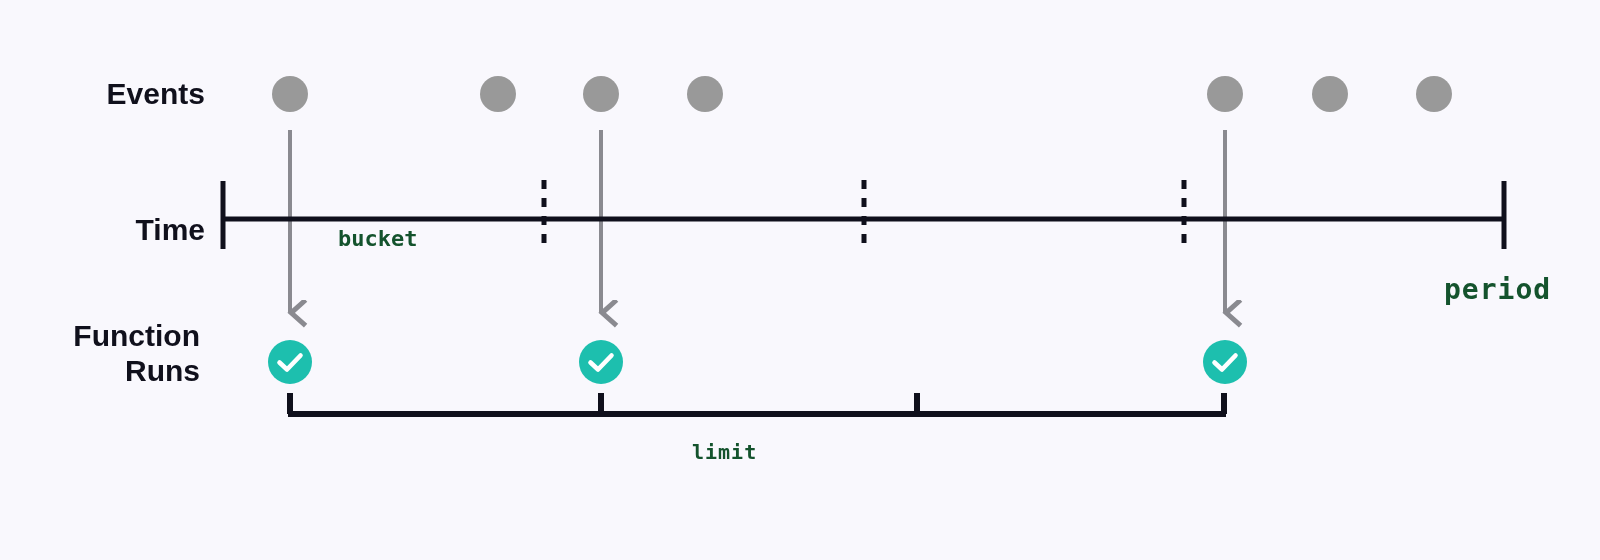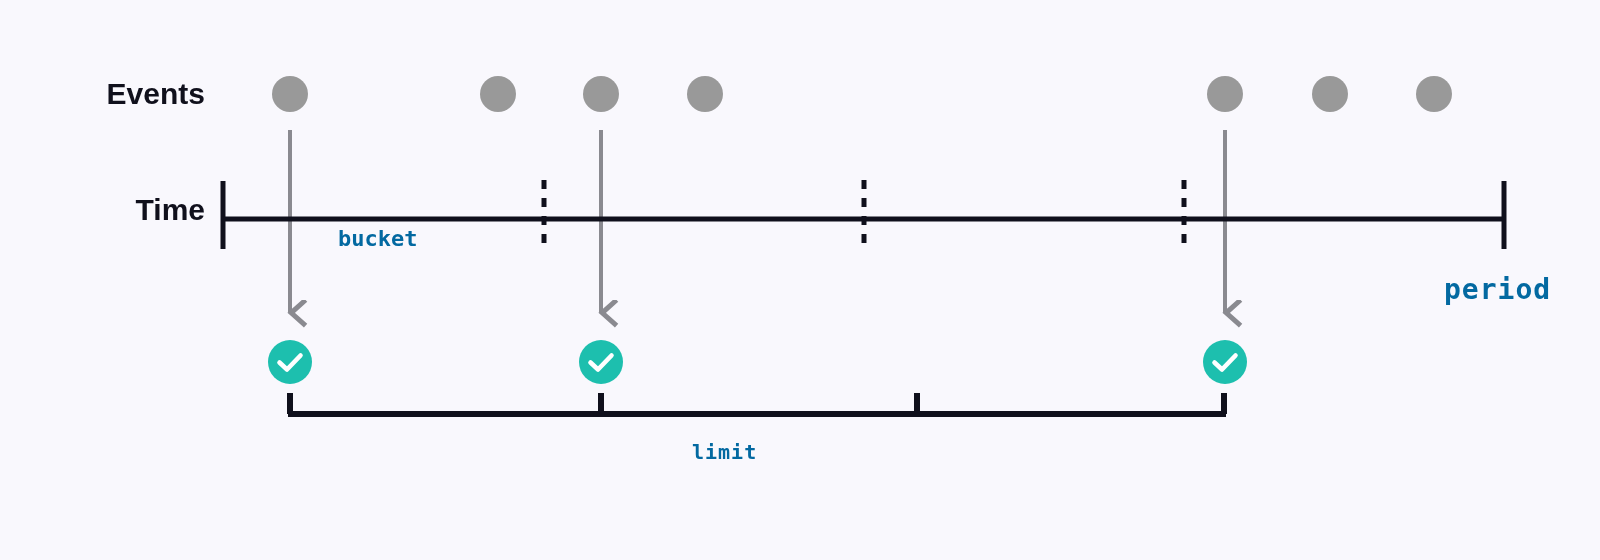--- a/index.html
+++ b/index.html
@@ -29,28 +29,28 @@
     position: absolute;
     font-family: "Liberation Sans", sans-serif;
     font-weight: bold;
     font-size: 30px;
     color: #10101c;
     text-align: right;
     line-height: 1.18;
     white-space: pre-line;
   }
   #label-events   { right: 1395px; top: 76px; }
-  #label-time     { right: 1395px; top: 192px; }
+  #label-time     { right: 1395px; top: 212px; }
   #label-function { right: 1400px; top: 318px; }
 
   .mono-label {
     position: absolute;
     font-family: "DejaVu Sans Mono", "Liberation Mono", monospace;
     font-weight: bold;
-    color: #0369a1;
+    color: #14532d;
   }
   #label-bucket { left: 338px; top: 226px; font-size: 22px; letter-spacing: 0px; }
   #label-period { left: 1444px; top: 273px; font-size: 28px; letter-spacing: 1px; }
   #label-limit  { left: 692px; top: 440px; font-size: 20px; letter-spacing: 1px; }
 </style>
 </head>
 <body>
 
 <div id="diagram-root">
 
@@ -108,20 +108,22 @@
       <line x1="1224" y1="393" x2="1224" y2="414" stroke="#10101c" stroke-width="6"></line>
       <line x1="601" y1="393" x2="601" y2="414" stroke="#10101c" stroke-width="6"></line>
       <line x1="917" y1="393" x2="917" y2="414" stroke="#10101c" stroke-width="6"></line>
     </g>
   </svg>
 
   <div class="row-label" id="label-events">Events</div>
 
   <div class="row-label" id="label-time">Time</div>
 
+  <div class="row-label" id="label-function">Function
+Runs</div>
 
   <div class="mono-label" id="label-bucket">bucket</div>
 
   <div class="mono-label" id="label-period">period</div>
 
   <div class="mono-label" id="label-limit">limit</div>
 
 </div>
 
 </body></html>

